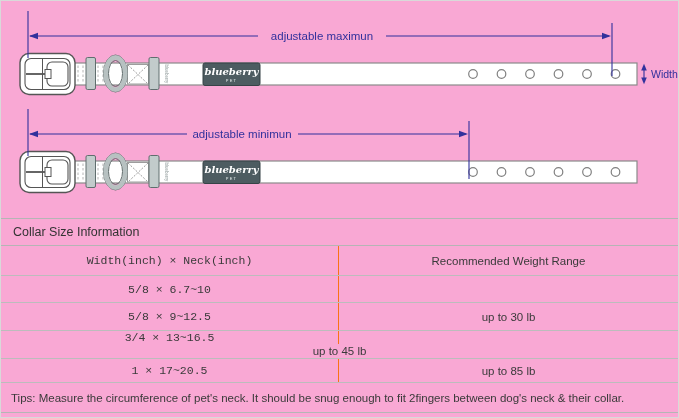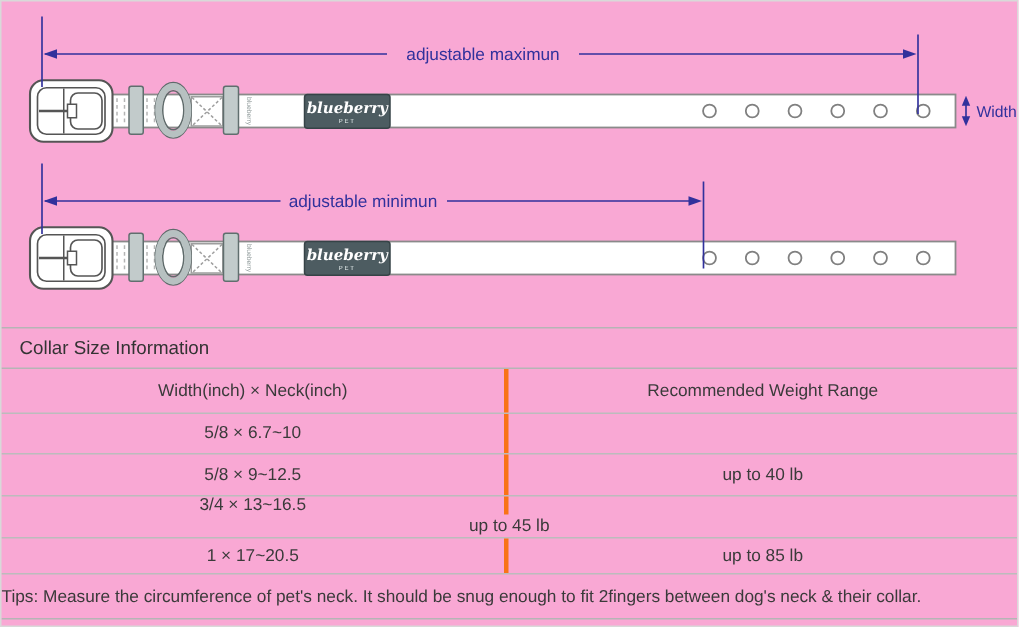--- a/index.html
+++ b/index.html
@@ -32,25 +32,25 @@
   .t-row{display:flex;box-sizing:border-box;border-bottom:1px solid #bcbcbc;}
   .t-head{height:30px;}
   .t-r1{height:27px;}
   .t-r2{height:28px;}
   .t-r3{height:28px;flex-direction:column;}
   .t-r4{height:24px;}
   .t-cell{
     display:flex;align-items:center;justify-content:center;
     box-sizing:border-box;
   }
-  .t-cell.c1{width:338px;border-right:3px solid #f97316;}
+  .t-cell.c1{width:338px;border-right:1px solid #f97316;font-family:Liberation Mono, monospace;}
   .t-cell.c2{flex:1;}
   .t-tips{
     height:30px;box-sizing:border-box;border-bottom:1px solid #b5b5b5;
-    display:flex;align-items:center;
+    display:flex;align-items:center;padding-left:10px;
     color:#3a3a3a;
   }
 </style>
 </head>
 <body>
 
 <div class="page">
 
   <svg class="diagram" width="679" height="218" viewBox="0 0 679 218">
     <defs>
@@ -151,21 +151,21 @@
     <div class="t-row t-head">
       <div class="t-cell c1">Width(inch) × Neck(inch)</div>
       <div class="t-cell c2">Recommended Weight Range</div>
     </div>
 
     <div class="t-row t-r1">
       <div class="t-cell c1">5/8 × 6.7~10</div>
     </div>
     <div class="t-row t-r2">
       <div class="t-cell c1">5/8 × 9~12.5</div>
-      <div class="t-cell c2">up to 40 lb</div>
+      <div class="t-cell c2">up to 30 lb</div>
     </div>
     <div class="t-row t-r3">
       <div class="t-cell c1">3/4 × 13~16.5</div>
       <div class="t-cell c2">up to 45 lb</div>
     </div>
     <div class="t-row t-r4">
       <div class="t-cell c1">1 × 17~20.5</div>
       <div class="t-cell c2">up to 85 lb</div>
     </div>
 

